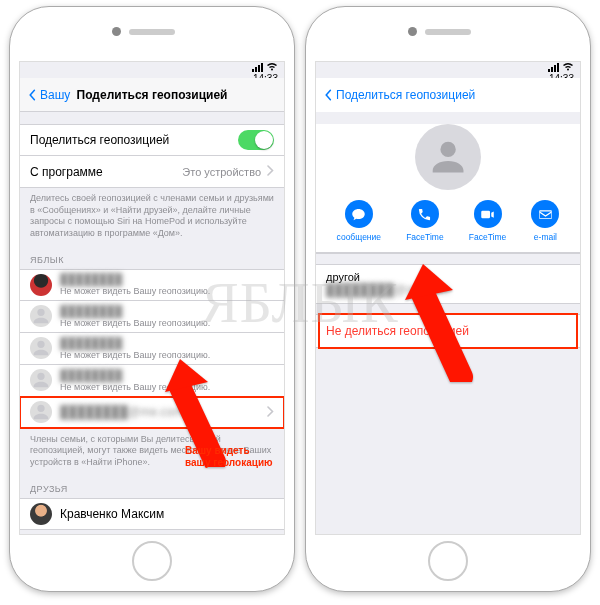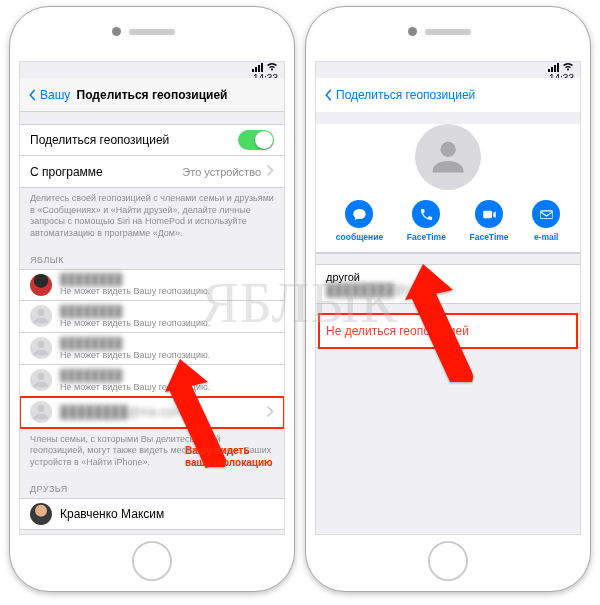--- a/index.html
+++ b/index.html
@@ -56,21 +56,21 @@
   
   .hl{position:absolute;border:2px solid #ff2a00;pointer-events:none;}
   
   .arrow{position:absolute;pointer-events:none;}
   .arrow svg{filter:drop-shadow(0 1px 1px rgba(0,0,0,.3));}
   .annot{position:absolute;color:#ff2a00;font-size:10px;font-weight:600;line-height:1.15;text-align:left;pointer-events:none;}
   
   .big-av{width:66px;height:66px;border-radius:50%;background:#d9d9de;margin:12px auto 6px;display:flex;align-items:center;justify-content:center;}
   .big-av svg{width:70%;height:70%;fill:#a8a8ad;}
   .actions{display:flex;justify-content:space-around;padding:4px 8px 10px;border-bottom:0.5px solid var(--row-border);background:#fff;}
-  .contact-top{background:#fff;border-bottom:0.5px solid var(--row-border);font-weight:bold;}
+  .contact-top{background:#fff;border-bottom:0.5px solid var(--row-border);}
   .act{display:flex;flex-direction:column;align-items:center;gap:4px;color:var(--ios-blue);font-size:8.5px;}
   .act .circ{width:28px;height:28px;border-radius:50%;background:var(--ios-blue);display:flex;align-items:center;justify-content:center;color:#fff;}
   .act .circ svg{width:15px;height:15px;fill:#fff;}
   .field{background:#fff;padding:6px 10px;border-bottom:0.5px solid var(--row-border);}
   .field .k{font-size:11px;color:#000;}
   .field .v{font-size:12px;color:var(--ios-blue);}
   .danger{color:var(--ios-red);font-size:12px;}
   .row.danger-row{min-height:34px;}
   
   .wm{position:absolute;left:50%;top:50%;transform:translate(-50%,-50%);font-size:56px;color:rgba(180,180,180,.35);font-weight:300;letter-spacing:1px;pointer-events:none;white-space:nowrap;font-family:Georgia,serif;}

